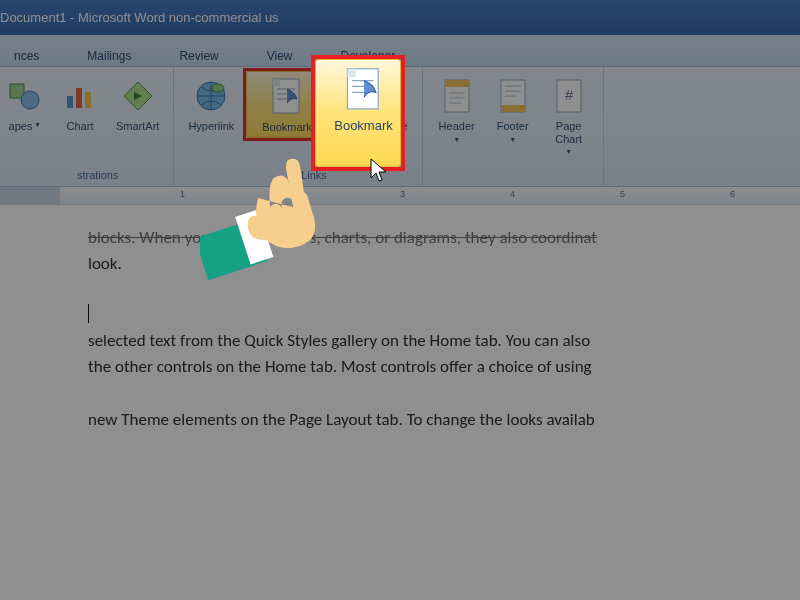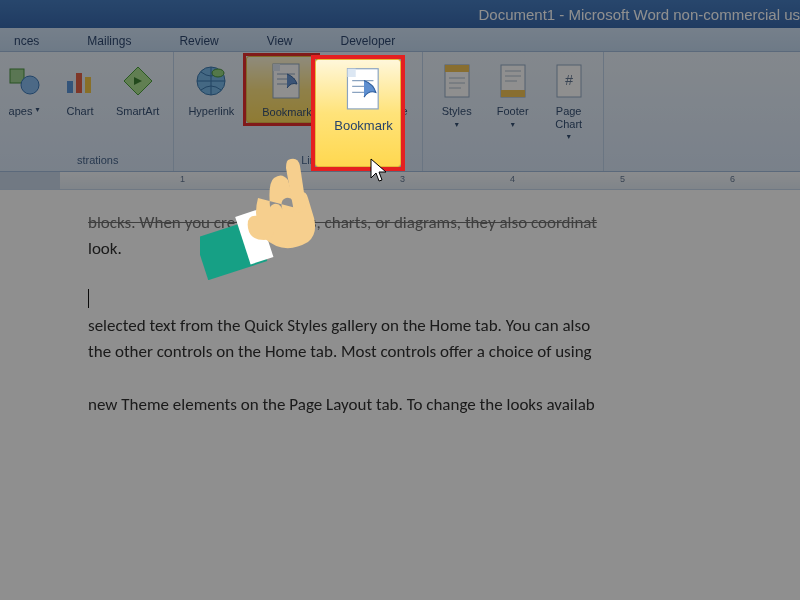--- a/index.html
+++ b/index.html
@@ -1,21 +1,21 @@
 <!DOCTYPE html>
 <html><head>
 <meta charset="utf-8">
 <style>
   * { margin: 0; padding: 0; box-sizing: border-box; }
   html, body { width: 800px; height: 600px; overflow: hidden; font-family: "Segoe UI", Tahoma, sans-serif; }
   .stage { position: relative; width: 800px; height: 600px; background: #fff; }
   
-  .titlebar { height: 28px; background: linear-gradient(#3a74bd,#2a5fa8); display: flex; align-items: center; justify-content: flex-end; color: #fff; font-size: 15px; }
-  
-  .tabstrip { height: 24px; background: linear-gradient(#cfe2f7,#bfd6ef); display: flex; align-items: flex-end; gap: 36px; padding-left: 8px; font-size: 12px; color: #1f3b66; border-bottom: 1px solid #9cb7d8;}
+  .titlebar { height: 35px; background: linear-gradient(#3a74bd,#2a5fa8); display: flex; align-items: center; justify-content: flex-start; color: #fff; font-size: 13px; }
+  
+  .tabstrip { height: 32px; background: linear-gradient(#cfe2f7,#bfd6ef); display: flex; align-items: flex-end; gap: 36px; padding-left: 8px; font-size: 12px; color: #1f3b66; border-bottom: 1px solid #9cb7d8;}
   .tabstrip .tab { padding: 4px 6px 3px; cursor: default; }
   
   .ribbon { height: 120px; background: linear-gradient(#e9f1fb,#d5e4f6); border-bottom: 1px solid #9cb7d8; display: flex; }
   .group { display: flex; flex-direction: column; border-right: 1px solid #b8cde6; padding: 4px 10px 2px; }
   .group-buttons { flex: 1; display: flex; gap: 8px; align-items: flex-start; }
   .group-label { font-size: 11px; text-align: center; color: #3b5a84; padding: 2px 0 3px; margin-left: 32px; }
   .rbtn { display: flex; flex-direction: column; align-items: center; gap: 2px; padding: 3px 4px; border-radius: 3px; position: relative; }
   .rbtn .ic { width: 40px; height: 44px; display: flex; align-items: center; justify-content: center; }
   .rbtn .lbl { font-size: 11px; color: #28446a; text-align: center; line-height: 1.15; white-space: pre; }
   .dd { font-size: 8px; color: #28446a; }
@@ -136,21 +136,21 @@
       <div class="group-buttons">
         <div class="rbtn">
           <div class="ic">
             <svg width="36" height="40" viewBox="0 0 36 40">
               <rect x="6" y="4" width="24" height="32" fill="#fff" stroke="#8aa3c0"></rect>
               <rect x="6" y="4" width="24" height="7" fill="#f2c04a"></rect>
               <path d="M10 17 h16 M10 22 h16 M10 27 h12" stroke="#aab9cc"></path>
             </svg>
           </div>
           <div class="ddw">
-              <span class="lbl">Styles</span>
+              <span class="lbl">Header</span>
             </div>
           <span class="dd">▾</span>
         </div>
         <div class="rbtn">
           <div class="ic">
             <svg width="36" height="40" viewBox="0 0 36 40">
               <rect x="6" y="4" width="24" height="32" fill="#fff" stroke="#8aa3c0"></rect>
               <rect x="6" y="29" width="24" height="7" fill="#f2c04a"></rect>
               <path d="M10 10 h16 M10 15 h16 M10 20 h12" stroke="#aab9cc"></path>
             </svg>

